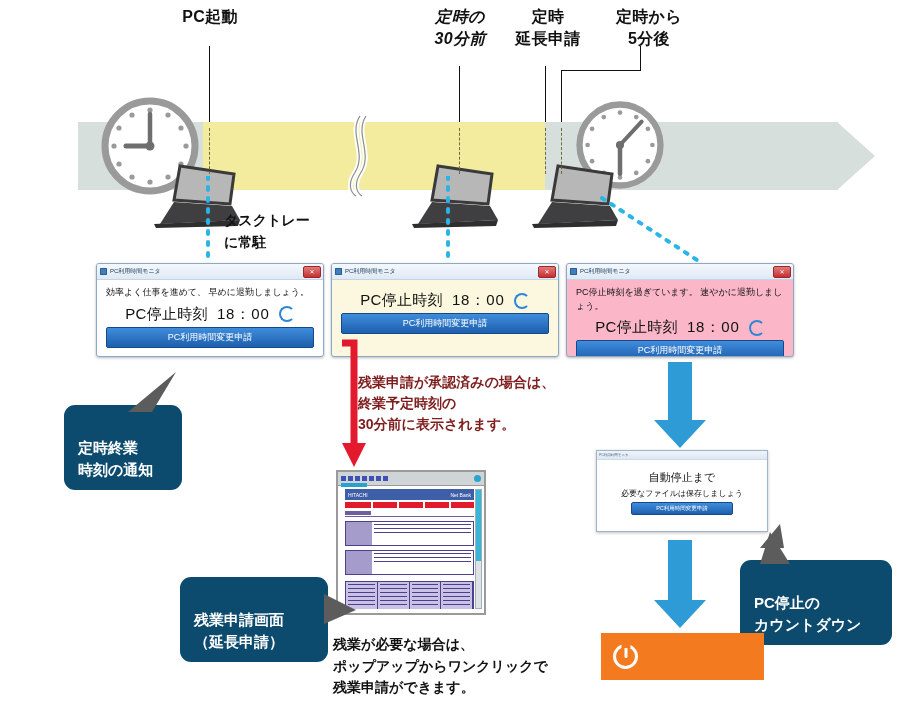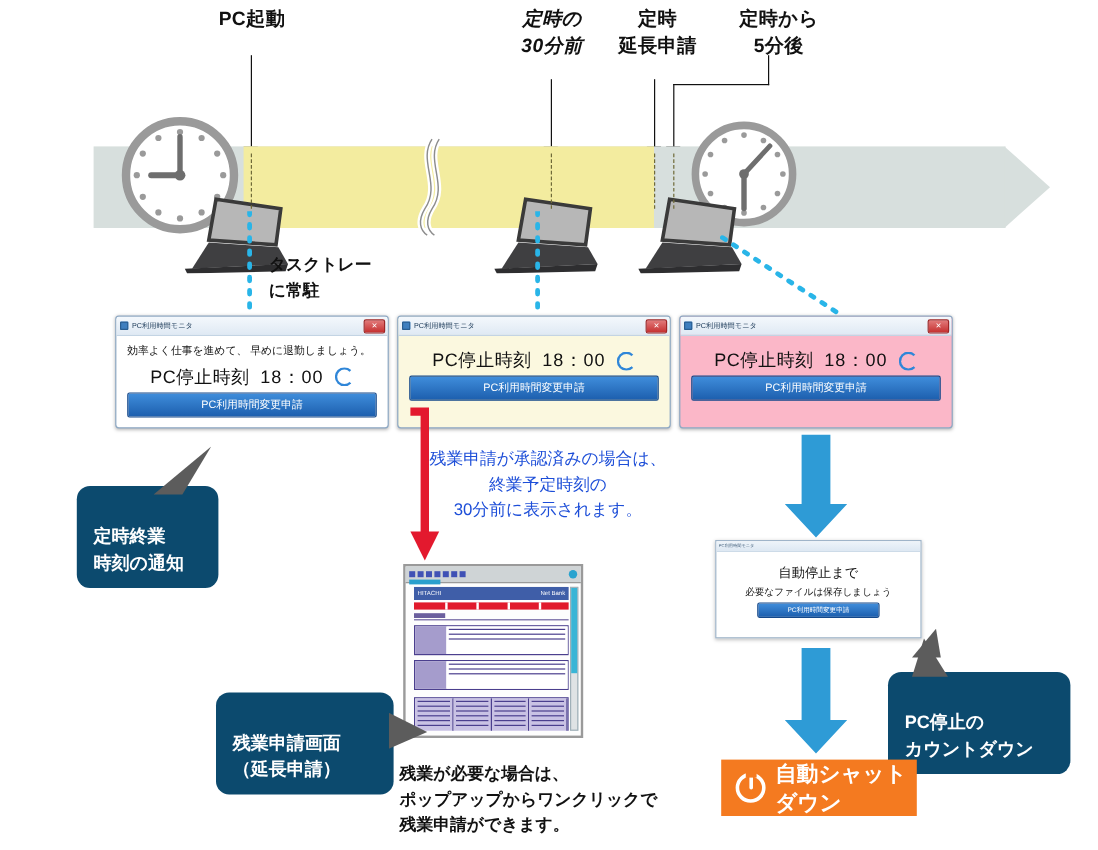--- a/index.html
+++ b/index.html
@@ -105,22 +105,22 @@
 
   
   .callout{
     position:absolute;background:#0c4a6e;color:#fff;border-radius:11px;
     font-size:15px;font-weight:700;line-height:1.45;padding:10px 14px;
     white-space:pre-line;box-sizing:border-box;
   }
 
   
   .red-path{position:absolute;}
-  .red-text{position:absolute;color:#1d4ed8;font-size:14px;font-weight:400;
-            line-height:1.5;white-space:pre-line;text-align:center;}
+  .red-text{position:absolute;color:#7f1d1d;font-size:14px;font-weight:700;
+            line-height:1.5;white-space:pre-line;}
 
   
   .blue-arrow{position:absolute;}
 
   
   #browser{
     position:absolute;left:336px;top:470px;width:150px;height:145px;
     background:#fdfdfd;border:2px solid #9a9a9a;box-sizing:border-box;
   }
   #browser .b-tool{height:13px;background:#cfd4d6;border-bottom:1px solid #9a9a9a;
@@ -319,20 +319,22 @@
   </div>
 </div>
 
 <div class="dlg pink" style="left:566px;top:263px;width:228px;height:94px;">
   <div class="dlg-title">
     <span class="dlg-ico"></span>
     <span class="t">PC利用時間モニタ</span>
     <span class="dlg-close">✕</span>
   </div>
   <div class="dlg-body">
+    <div class="dlg-msg">PC停止時刻を過ぎています。
+速やかに退勤しましょう。</div>
     <div class="dlg-time">
       <span>PC停止時刻</span>
       <span class="val">18：00</span>
       <span class="refresh-ico"></span>
     </div>
     <div class="btn-blue">PC利用時間変更申請</div>
   </div>
 </div>
 
 <div class="callout" style="left:64px;top:405px;width:118px;">
@@ -466,14 +468,13 @@
 </div>
 <svg class="abs" style="left:756px;top:530px;" width="40" height="36">
   <polygon points="4,34 14,2 34,34" fill="#5c5c5c"></polygon>
 </svg>
 <svg class="abs" style="left:760px;top:524px;" width="26" height="26">
   <polygon points="0,24 20,0 24,24" fill="#5c5c5c"></polygon>
 </svg>
 
 <div id="shutdown">
   <span class="pwr"></span>
-  <span class="lbl">自動シャットダウン</span>
 </div>
 
 </body></html>

